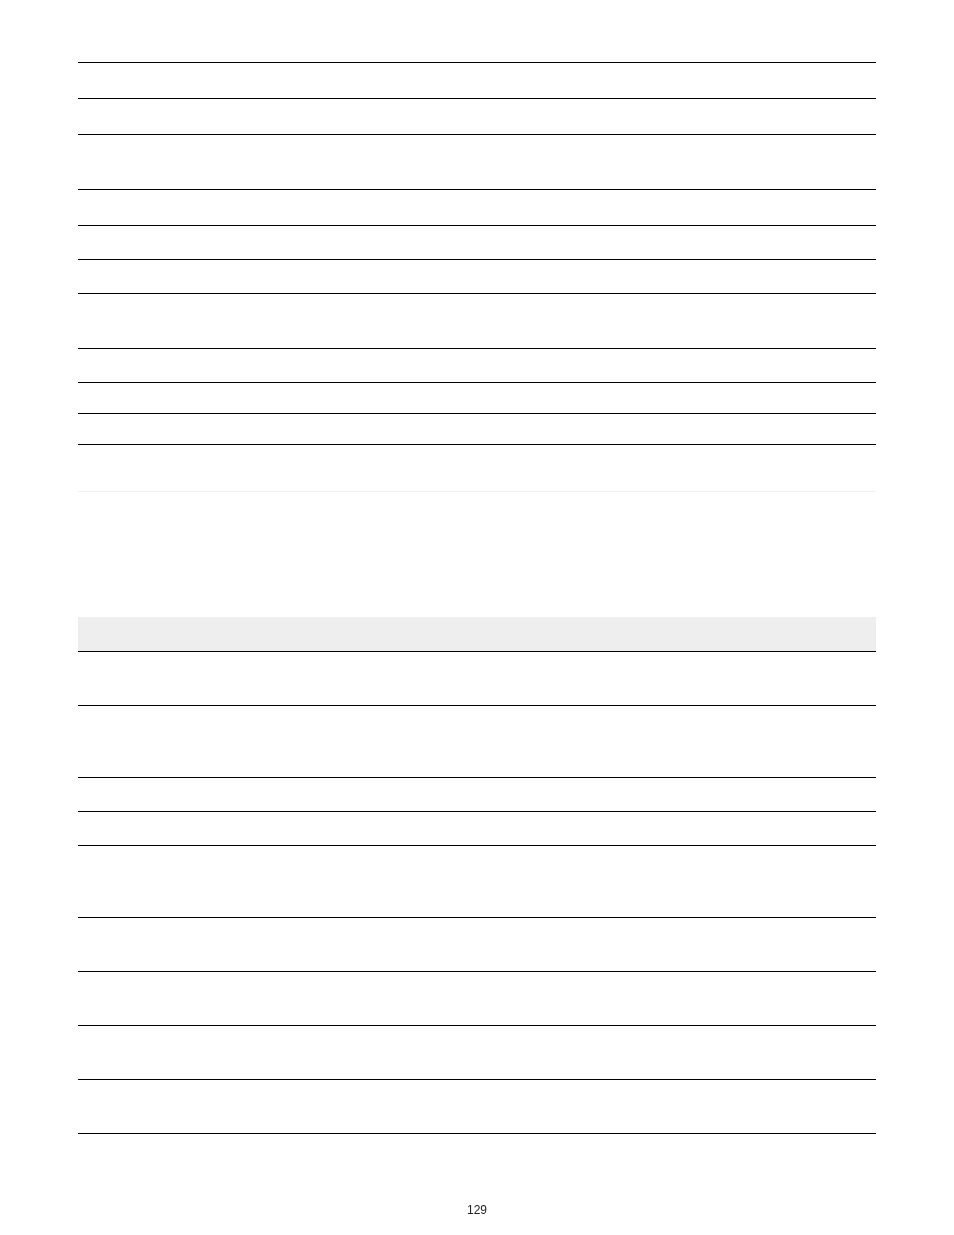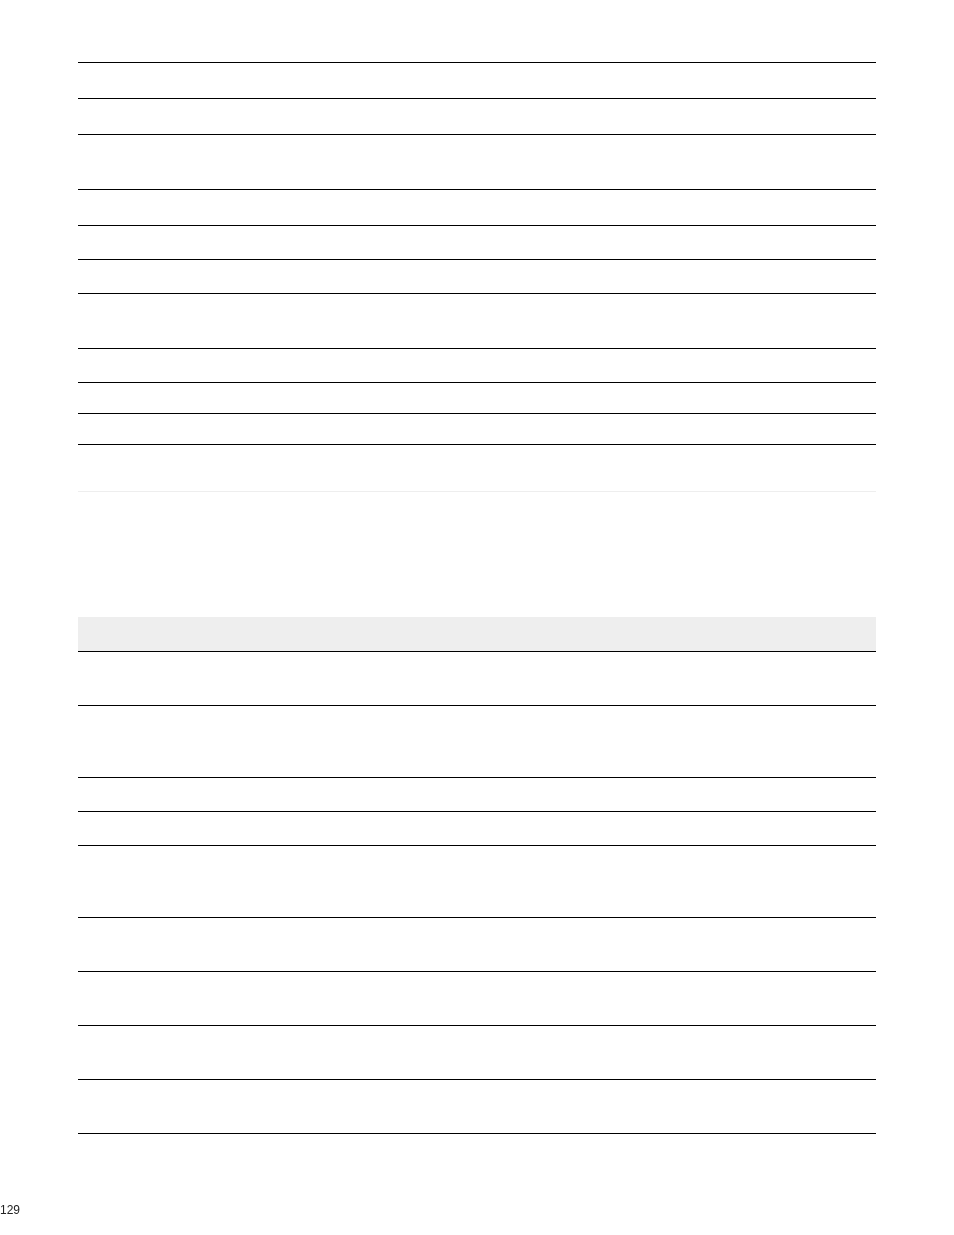--- a/index.html
+++ b/index.html
@@ -40,20 +40,21 @@
   hr.sep {
     border: none;
     border-top: 1px solid #eee;
     margin: 46px 0 0 0;
   }
   .page-number {
     position: absolute;
     bottom: 18px;
     left: 0;
     width: 100%;
+    text-align: center;
     font-size: 12px;
     color: #222;
   }
 </style>
 </head>
 <body>
 
 <table>
   <tbody id="top-body">
       <tr>

